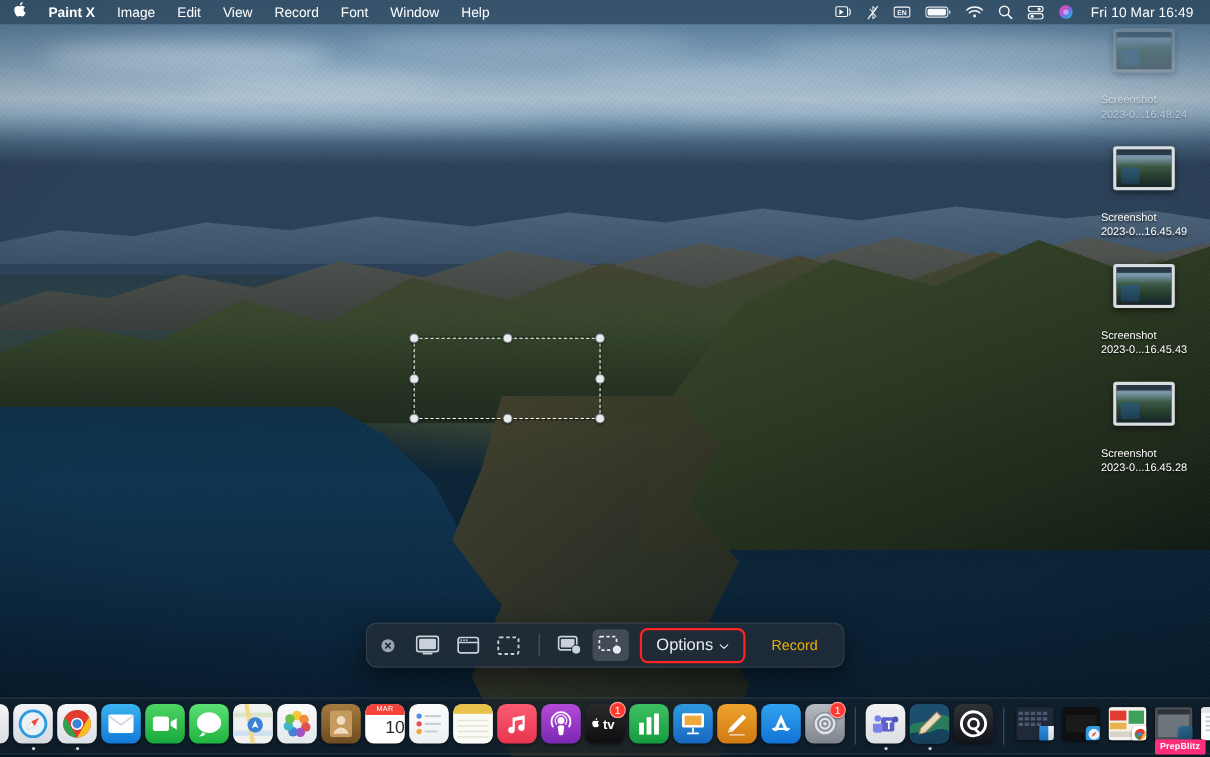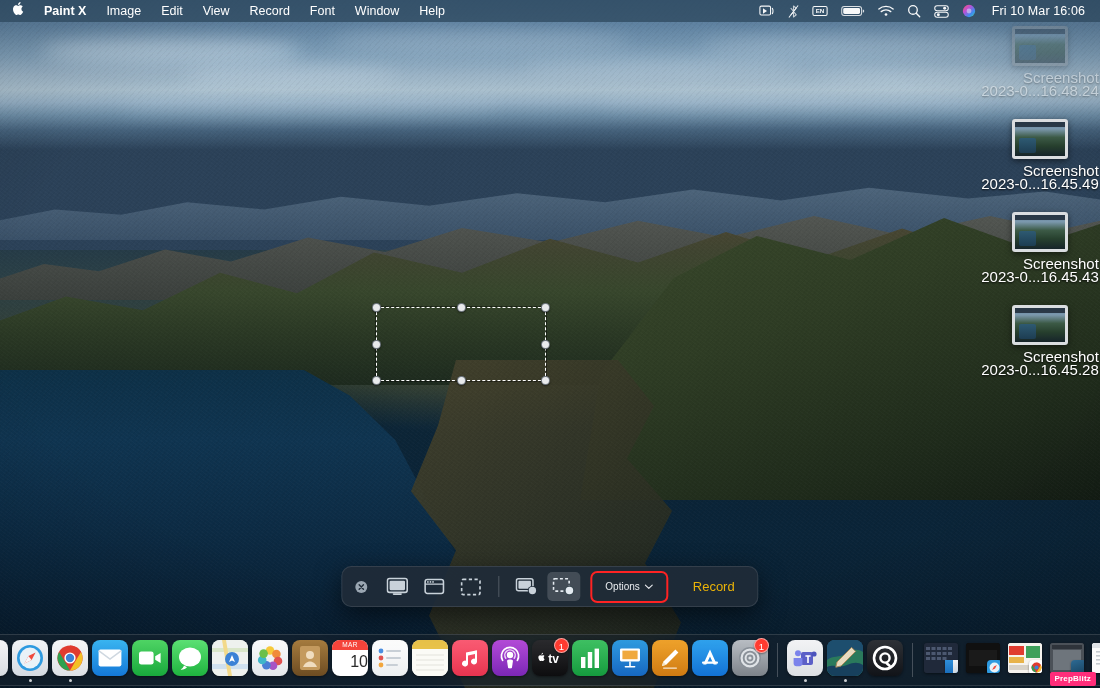--- a/index.html
+++ b/index.html
@@ -114,22 +114,22 @@
   }
   .thumb-img::after{
     content:""; position:absolute; left:0; top:0; width:100%; height:5px;
     background:rgba(30,42,55,.85);
   }
   .thumb-img .wtr{
     position:absolute; left:8%; top:48%; width:34%; height:44%;
     background:linear-gradient(180deg,#2e5a72,#1d3d52); border-radius:2px;
   }
   .thumb-label{
-    margin-top:5px; text-align:right; color:#fff;
-    font-size:15px; line-height:13px;
+    margin-top:19px; text-align:left; color:#fff;
+    font-size:10px; line-height:13px;
     text-shadow:0 1px 2px rgba(0,0,0,.85);
     white-space:nowrap;
   }
   .thumb-block.fading{ opacity:.42; }
   .thumb-block.fading .thumb-frame{ border-color:rgba(236,238,240,.55); }
 
   
   #selection{
     position:absolute; left:376px; top:307px; width:170px; height:74px;
     border:1px dashed #ffffff;
@@ -167,21 +167,21 @@
     width:33px; height:29px; margin:0 2px;
     display:flex; align-items:center; justify-content:center;
     border-radius:5px; cursor:pointer;
   }
   .tb-btn.selected{ background:rgba(255,255,255,.16); }
   .tb-sep{ width:1px; height:21px; background:rgba(255,255,255,.22); margin:0 9px; }
   .tb-options{
     display:flex; align-items:center; gap:5px;
     height:28px; padding:0 13px; margin-left:10px;
     border-radius:5px;
-    color:#e9ecef; font-size:10px;
+    color:#e9ecef; font-size:15px;
     cursor:pointer;
     position:relative;
   }
   .tb-options.highlighted{ box-shadow:0 0 0 2px #ff2323; }
   .tb-record{
     height:28px; padding:0 12px; margin-left:14px;
     display:flex; align-items:center;
     color:#eab308; font-size:13px; border-radius:5px;
     cursor:pointer;
   }
@@ -355,21 +355,21 @@
               <stop offset="0%" stop-color="#ff5f6d"></stop>
               <stop offset="35%" stop-color="#c44fd8"></stop>
               <stop offset="70%" stop-color="#3f8ef7"></stop>
               <stop offset="100%" stop-color="#43d6a0"></stop>
             </linearGradient>
           </defs>
           <circle cx="7.5" cy="7.5" r="6.6" fill="url(#sg)"></circle>
           <circle cx="7.5" cy="7.5" r="2.6" fill="rgba(255,255,255,.45)"></circle>
         </svg>
     </div>
-    <div class="mb-clock">Fri 10 Mar  16:06</div>
+    <div class="mb-clock">Fri 10 Mar  16:49</div>
   </div>
 </div>
 
 <div id="thumbs">
 
   <div class="thumb-block fading">
     <div class="thumb-frame">
       <div class="thumb-img">
           <div class="wtr"></div>
         </div>

